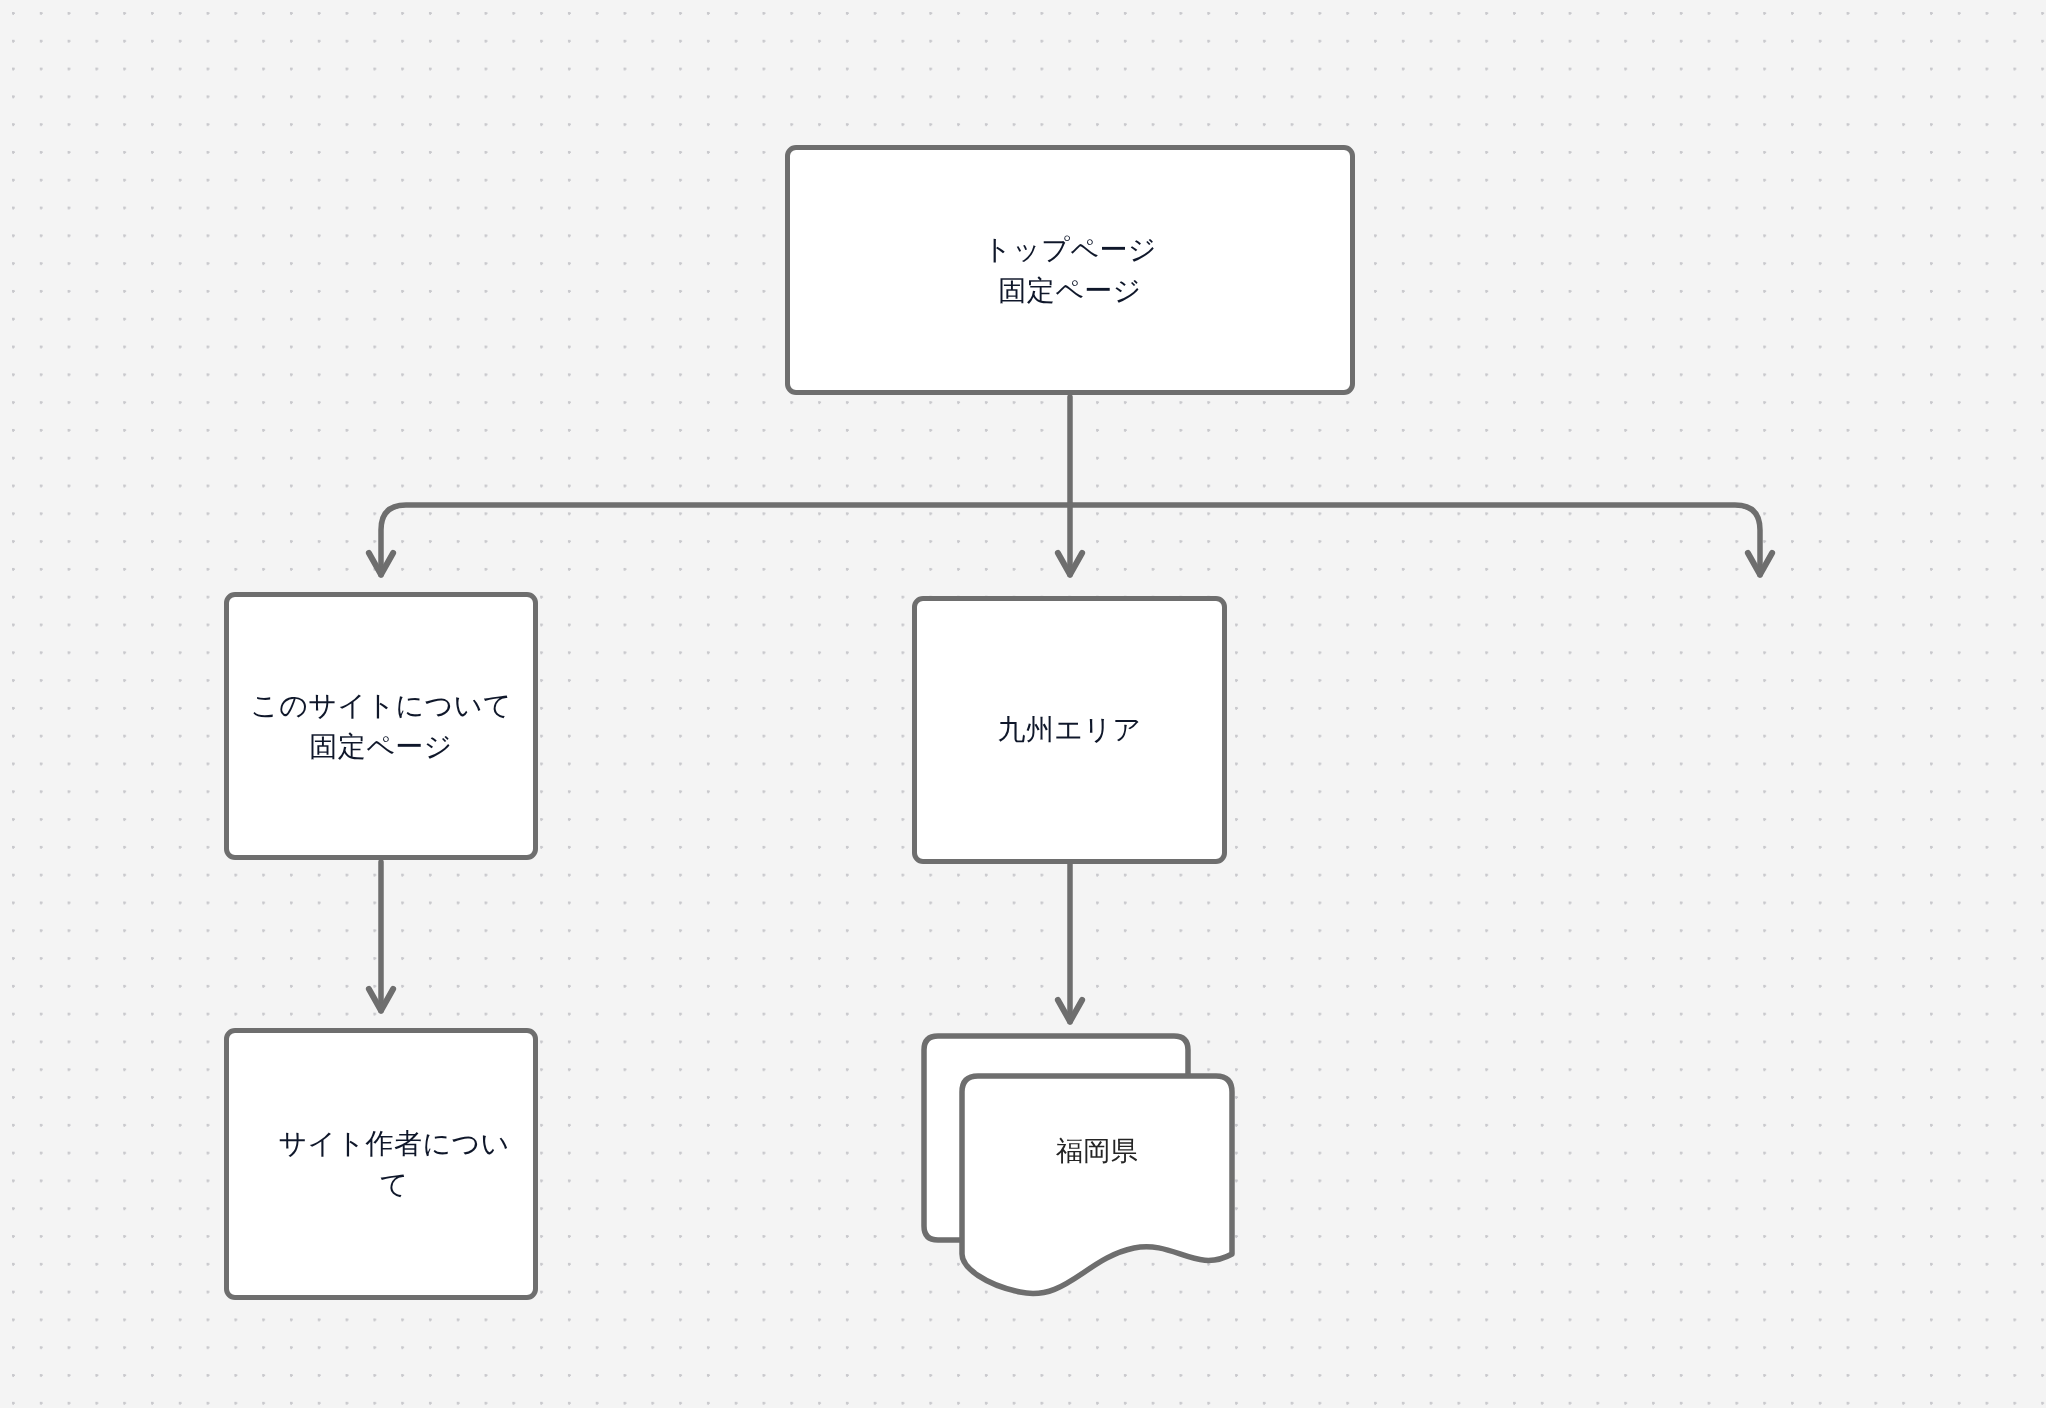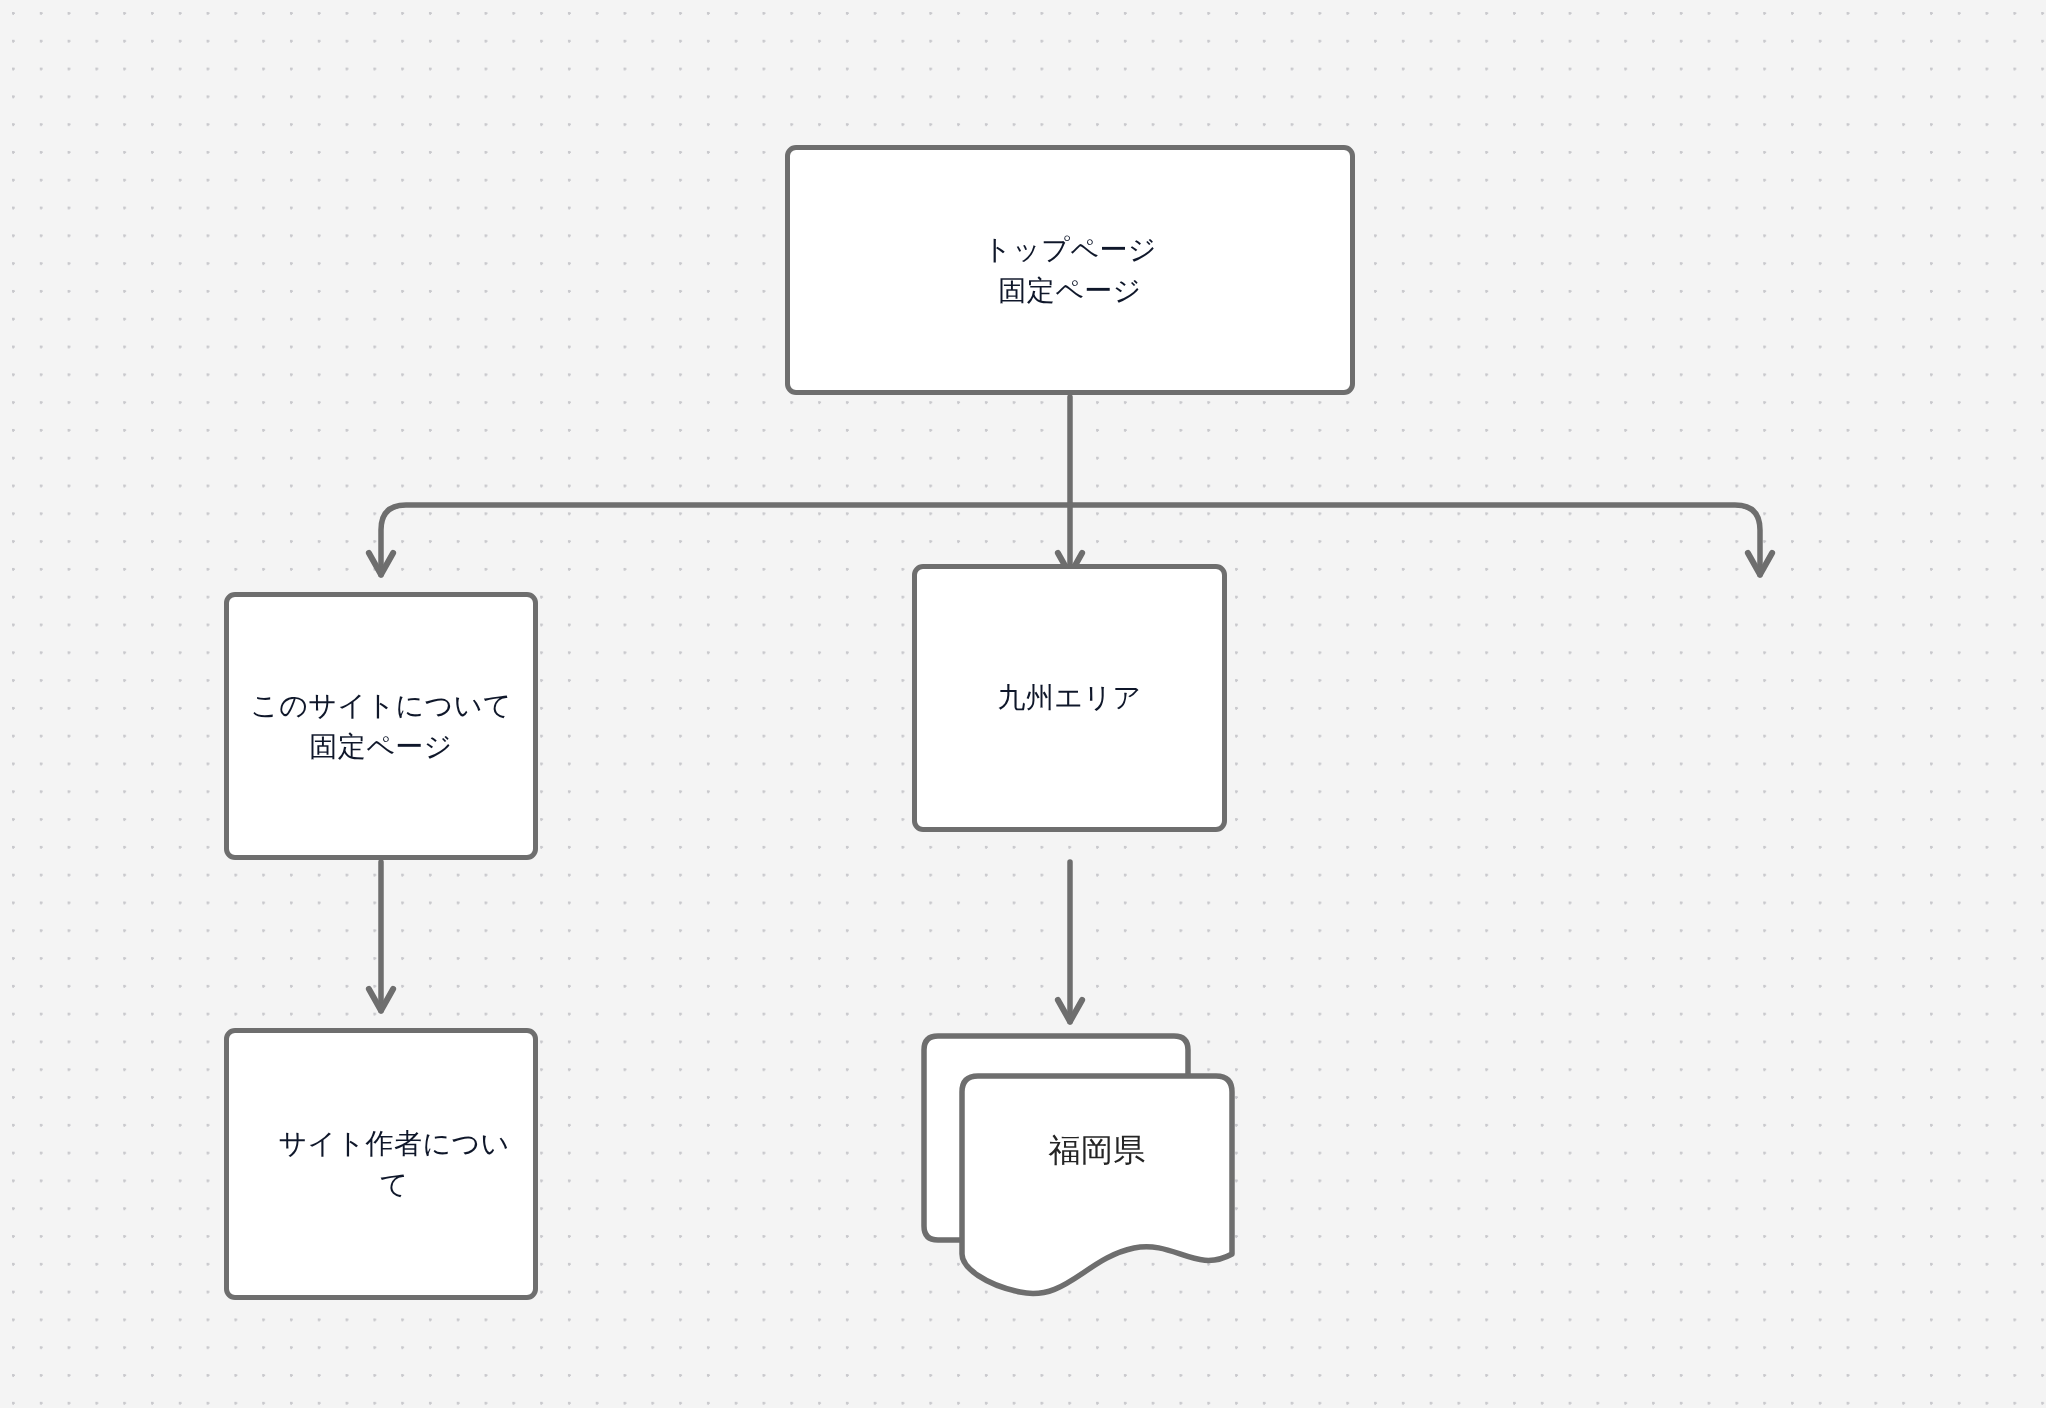--- a/index.html
+++ b/index.html
@@ -65,21 +65,21 @@
   .docnode .doc-label {
     position: absolute;
     left: 0;
     right: 0;
     top: 0;
     bottom: 0;
     display: flex;
     align-items: center;
     justify-content: center;
     color: #242424;
-    font-size: 32px;
+    font-size: 27px;
     letter-spacing: 0.4px;
     pointer-events: none;
     font-family: Liberation Serif, serif;
   }
 </style>
 </head>
 <body>
 
 <div id="canvas">
 
@@ -115,21 +115,21 @@
   <div class="node" style="left:785px; top:145px; width:570px; height:250px;">
     <div class="node-label">トップページ
 固定ページ</div>
   </div>
 
   <div class="node" style="left:224px; top:592px; width:314px; height:268px;">
     <div class="node-label">このサイトについて
 固定ページ</div>
   </div>
 
-  <div class="node" style="left:912px; top:564px; width:315px; height:268px;">
+  <div class="node" style="left:912px; top:596px; width:315px; height:268px;">
     <div class="node-label">九州エリア</div>
   </div>
 
 
   <div class="node" style="left:224px; top:1028px; width:314px; height:272px;padding-left:26px;">
     <div class="node-label">サイト作者について</div>
   </div>
 
   <div class="docnode" style="left:916px; top:1030px; width:330px; height:290px;">
     <svg width="330" height="290" viewBox="0 0 330 290" xmlns="http://www.w3.org/2000/svg">

